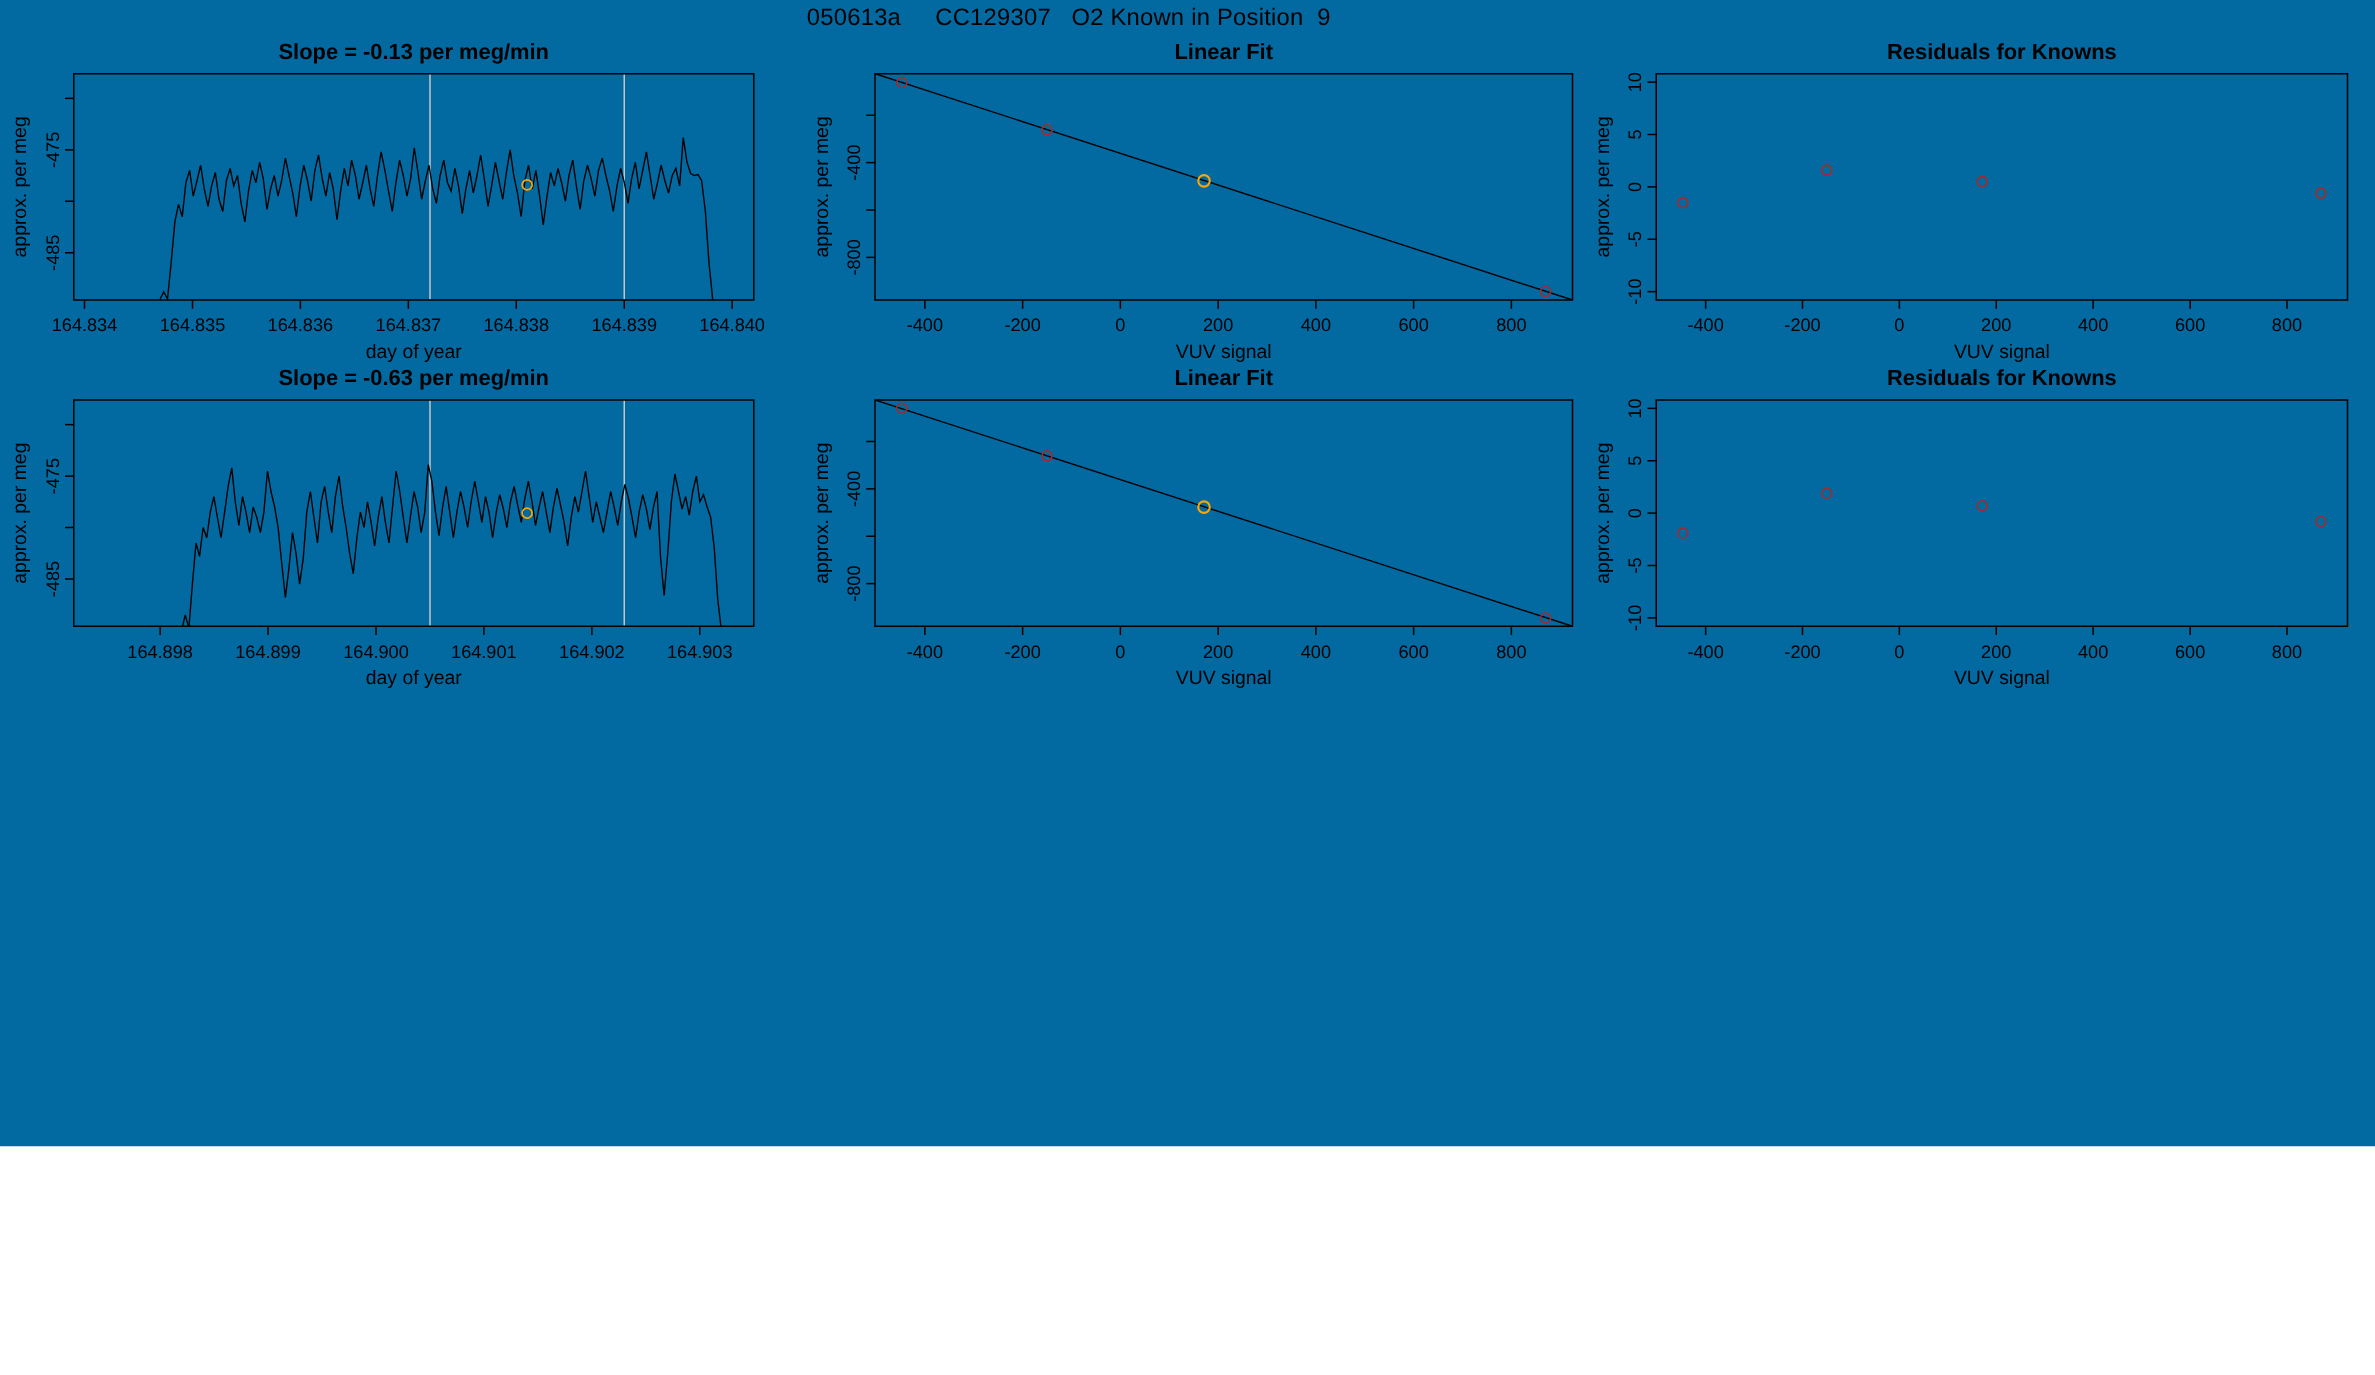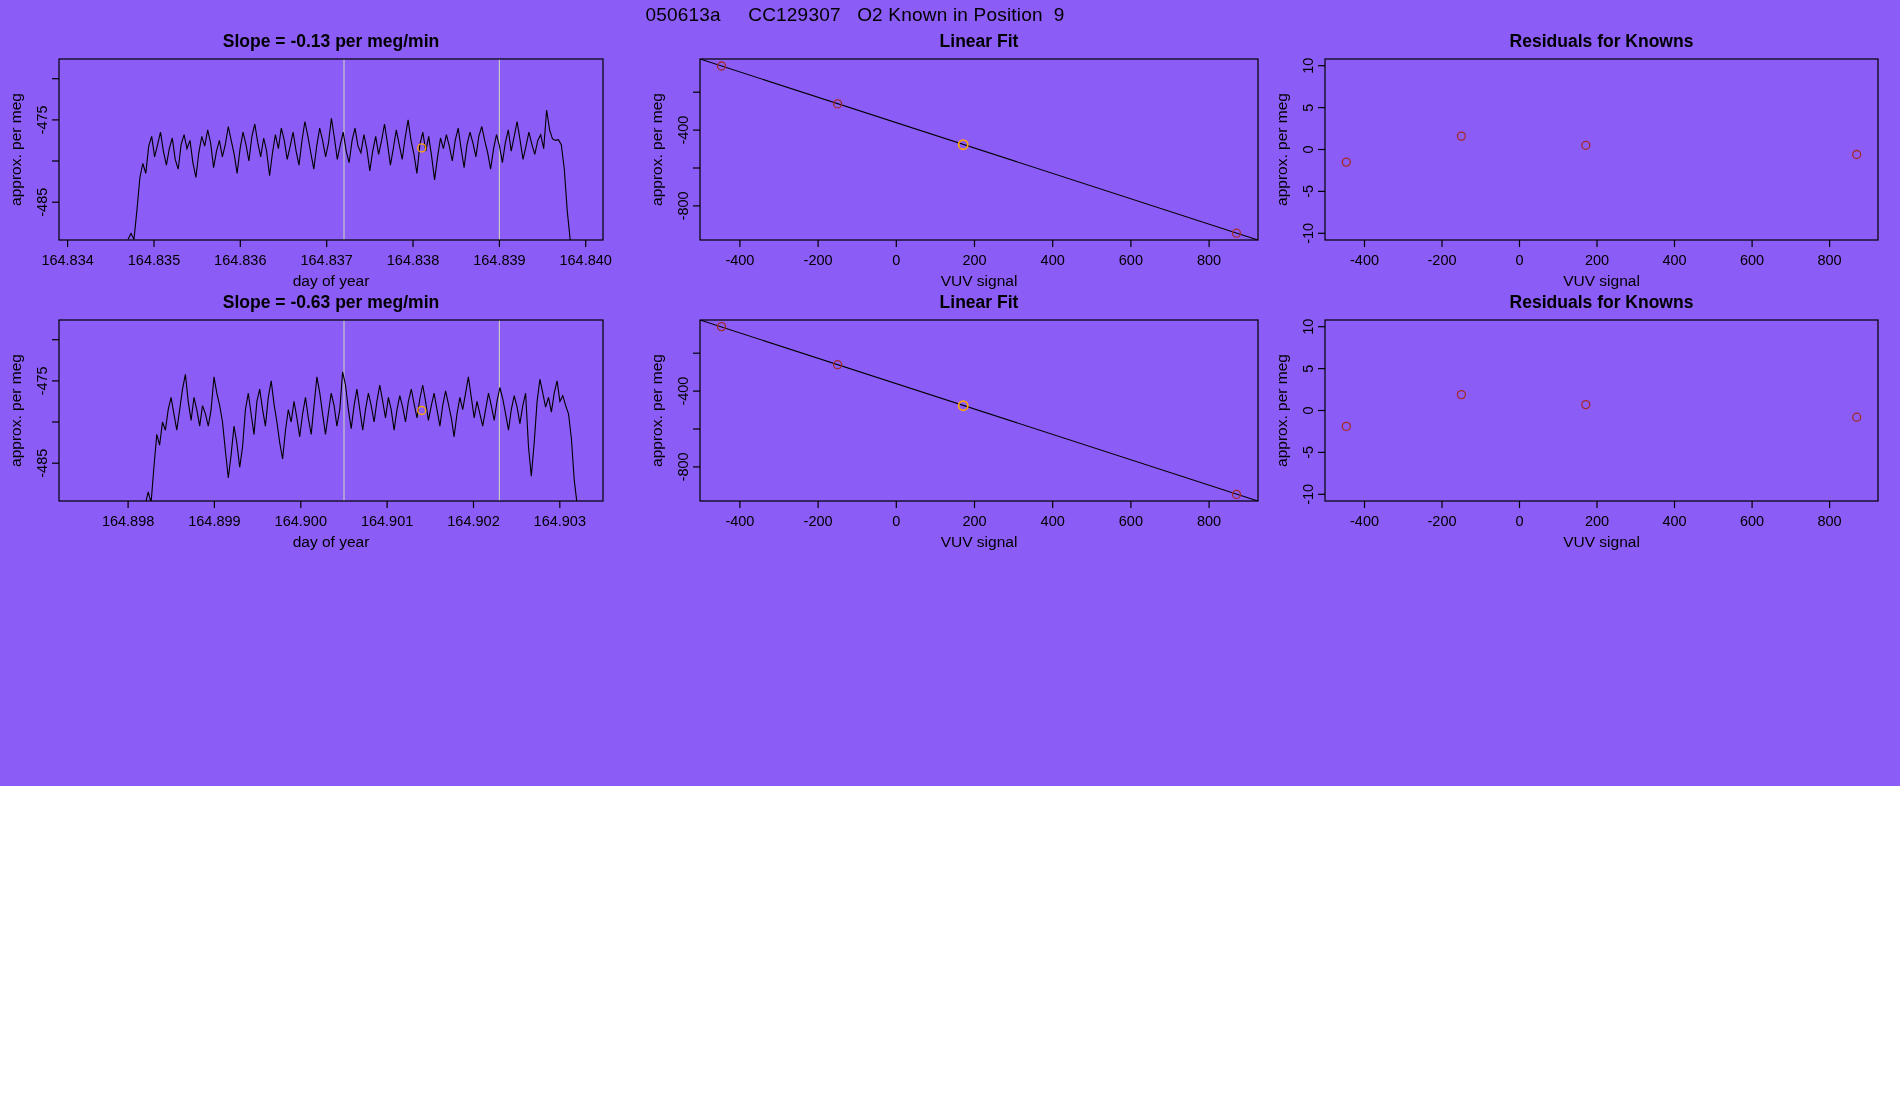--- a/index.html
+++ b/index.html
@@ -1,17 +1,17 @@
 <!DOCTYPE html>
 <html><head>
 <meta charset="utf-8">
 <style>
   html,body{margin:0;padding:0;background:#ffffff;width:1900px;height:1100px;
     font-family:"Liberation Sans", sans-serif;color:#000;}
-  #page{position:relative;width:1900px;height:786px;background:#8b5cf6;overflow:hidden;}
+  #page{position:relative;width:1900px;height:917px;background:#0369a1;overflow:hidden;}
   #figure-title{position:absolute;top:4px;left:855px;transform:translateX(-50%);
     font-size:19px;white-space:pre;letter-spacing:.2px;}
   svg{position:absolute;top:0;left:0;}
 </style>
 </head>
 <body>
 <div id="page">
 
 <div id="figure-title">050613a     CC129307   O2 Known in Position  9</div>
 <svg id="figure-canvas" width="1900" height="1100" viewBox="0 0 1900 1100">

